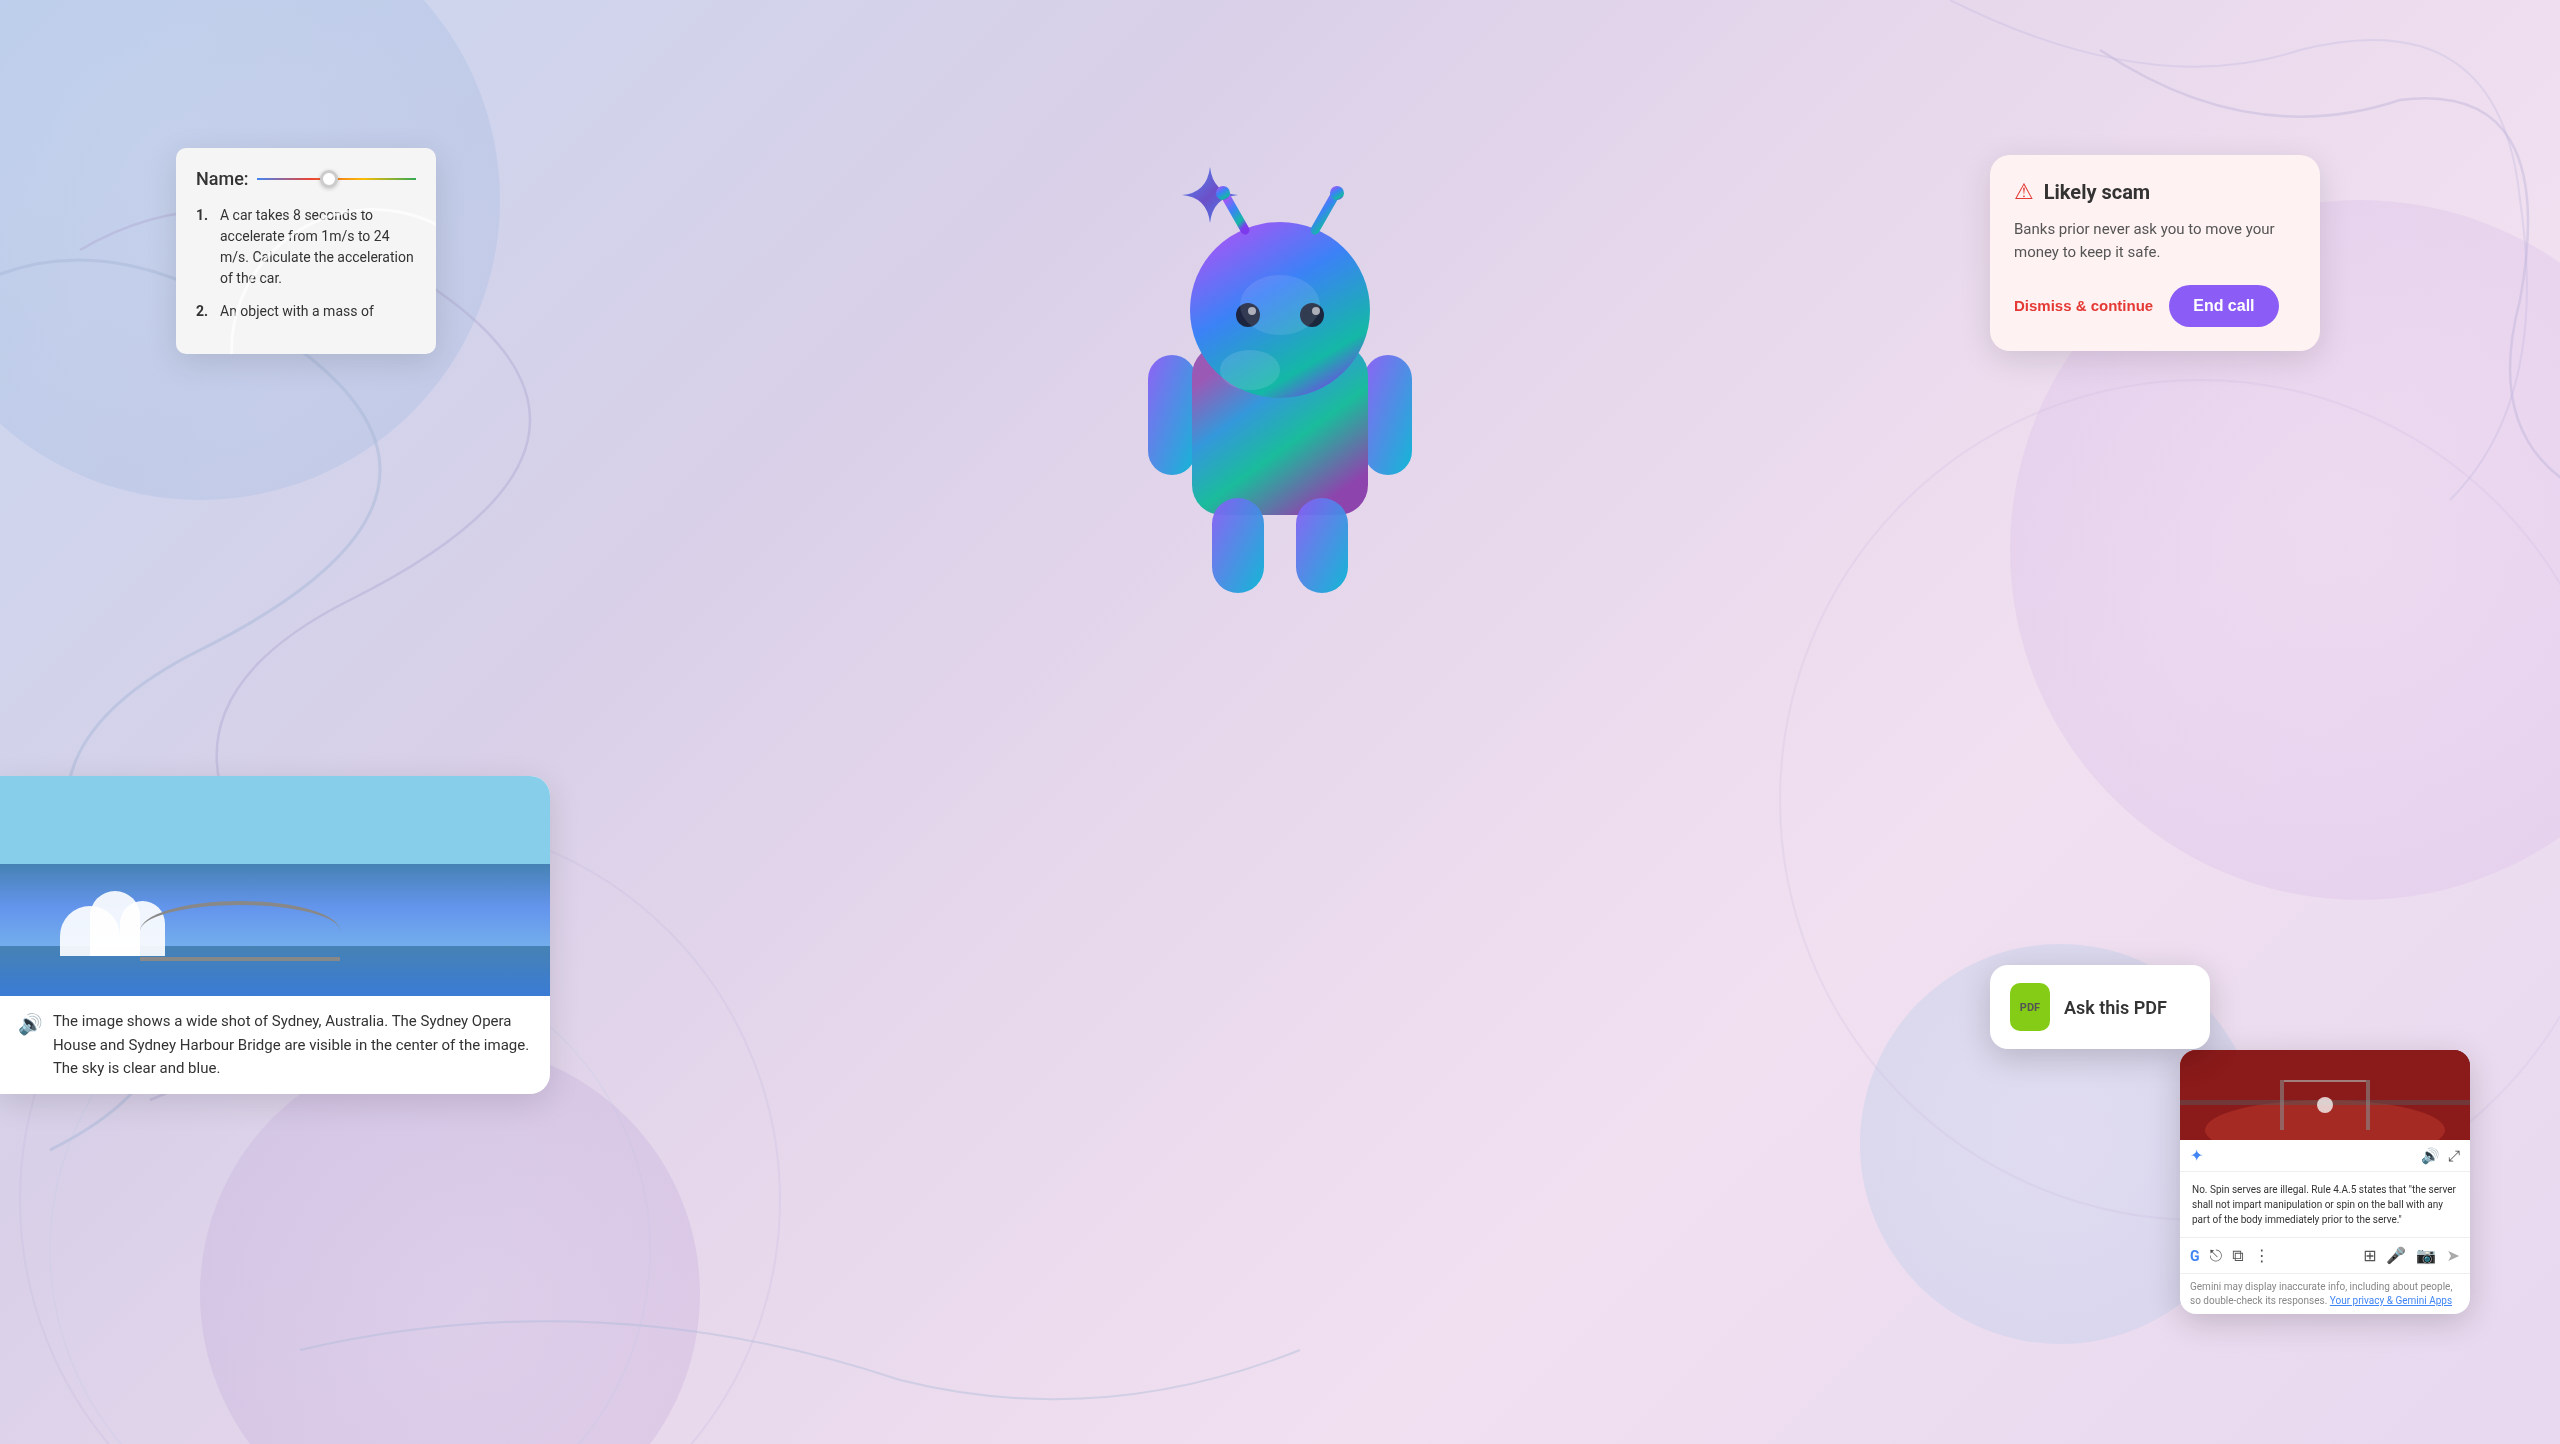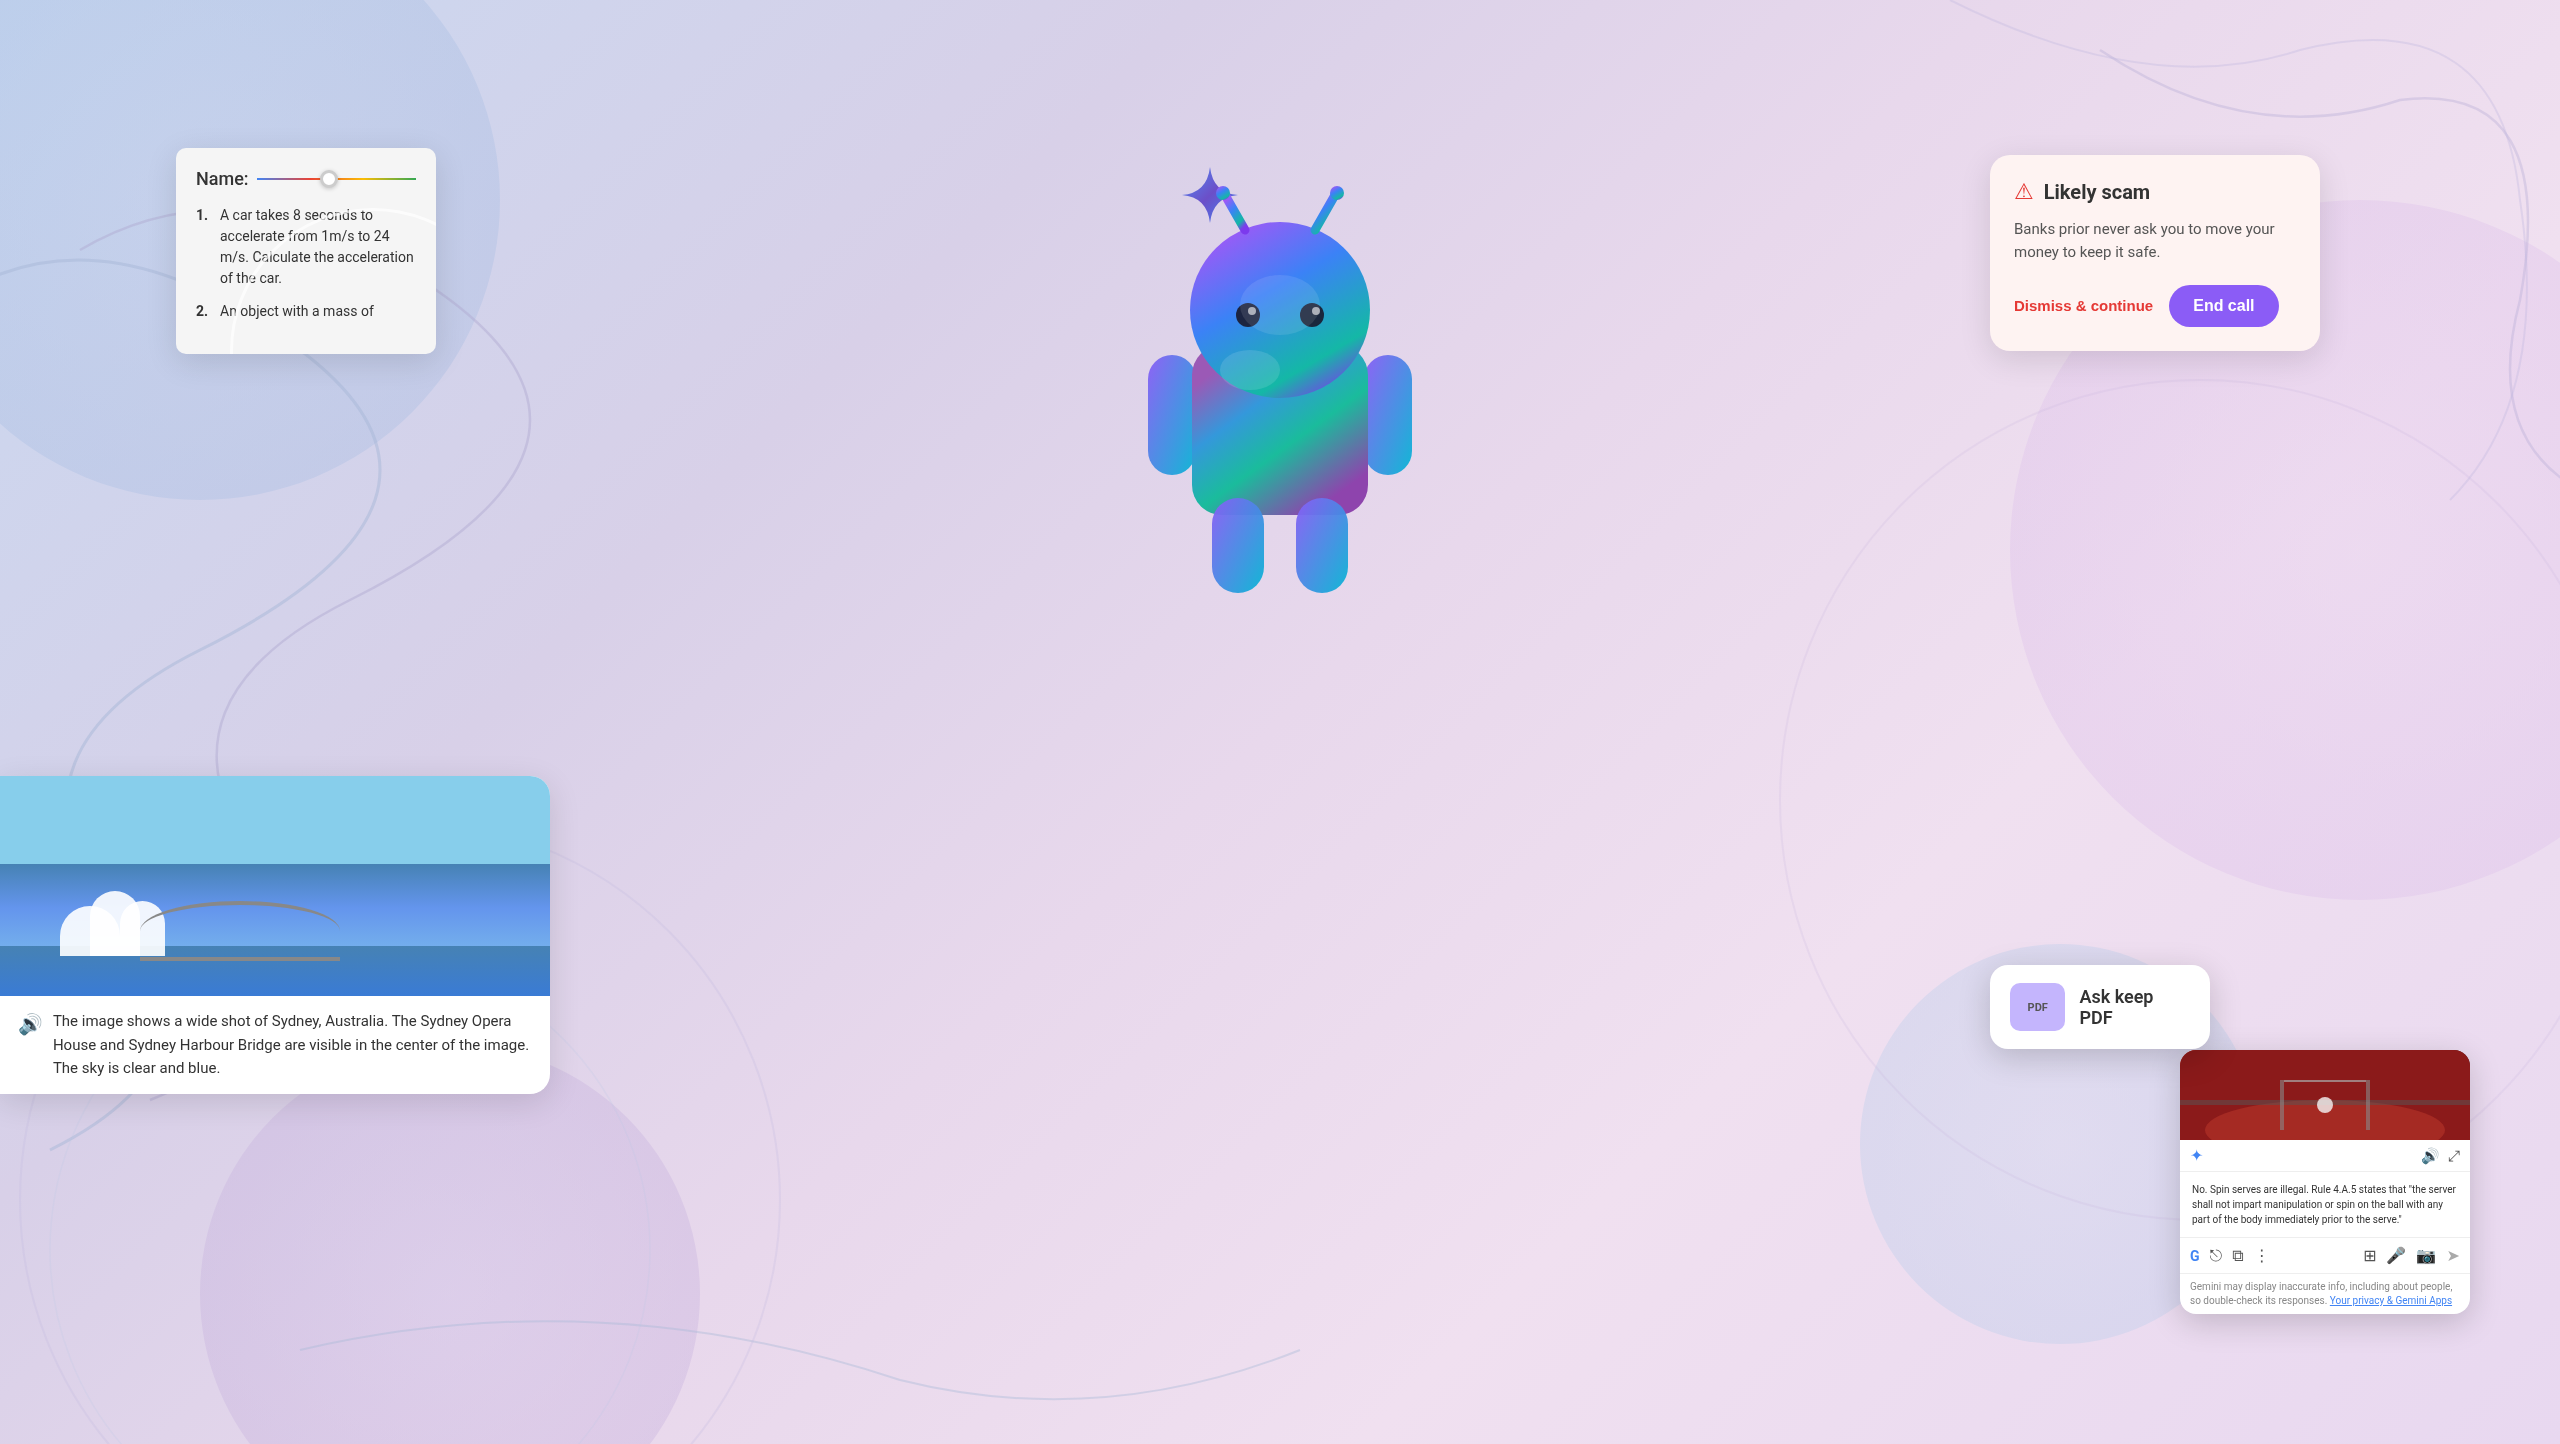--- a/index.html
+++ b/index.html
@@ -332,23 +332,23 @@
       right: 350px;
       width: 220px;
       padding: 18px 20px;
       border-radius: 18px;
       display: flex;
       align-items: center;
       gap: 14px;
       box-shadow: 0 8px 32px rgba(0,0,0,0.18);
     }
     .pdf-icon-box {
-      width: 56px;
+      width: 40px;
       height: 48px;
-      background: #c4b5fd;
+      background: #84cc16;
       border-radius: 10px;
       display: flex;
       align-items: center;
       justify-content: center;
       font-size: 12px;
       font-weight: 700;
       color: #555;
       flex-direction: column;
     }
     .pdf-label {
@@ -562,14 +562,14 @@
   <div class="browser-footer">
     <span>Gemini may display inaccurate info, including about people, so double-check its responses.</span>
     <a href="#">Your privacy &amp; Gemini Apps</a>
   </div>
 </div>
 
 <div class="card pdf-card">
   <div class="pdf-icon-box">
     <span style="font-size:11px;font-weight:700;color:#555;">PDF</span>
   </div>
-  <span class="pdf-label">Ask keep PDF</span>
+  <span class="pdf-label">Ask this PDF</span>
 </div>
 
 </body></html>

